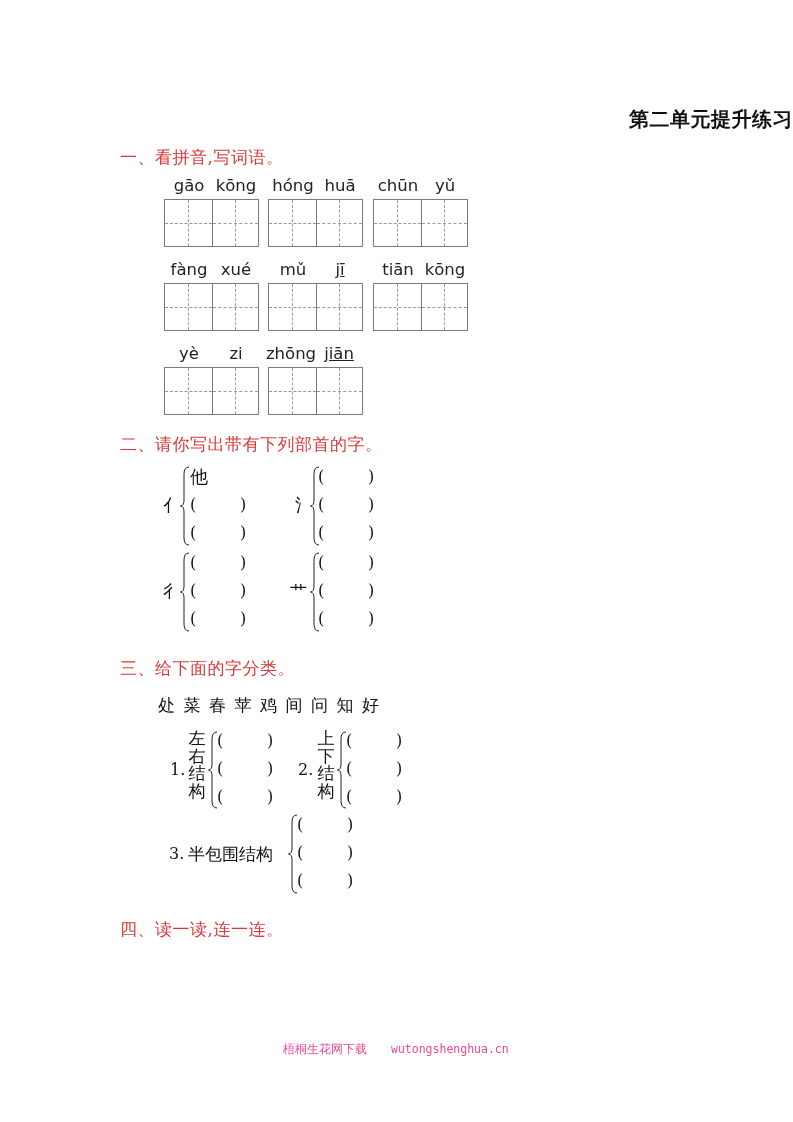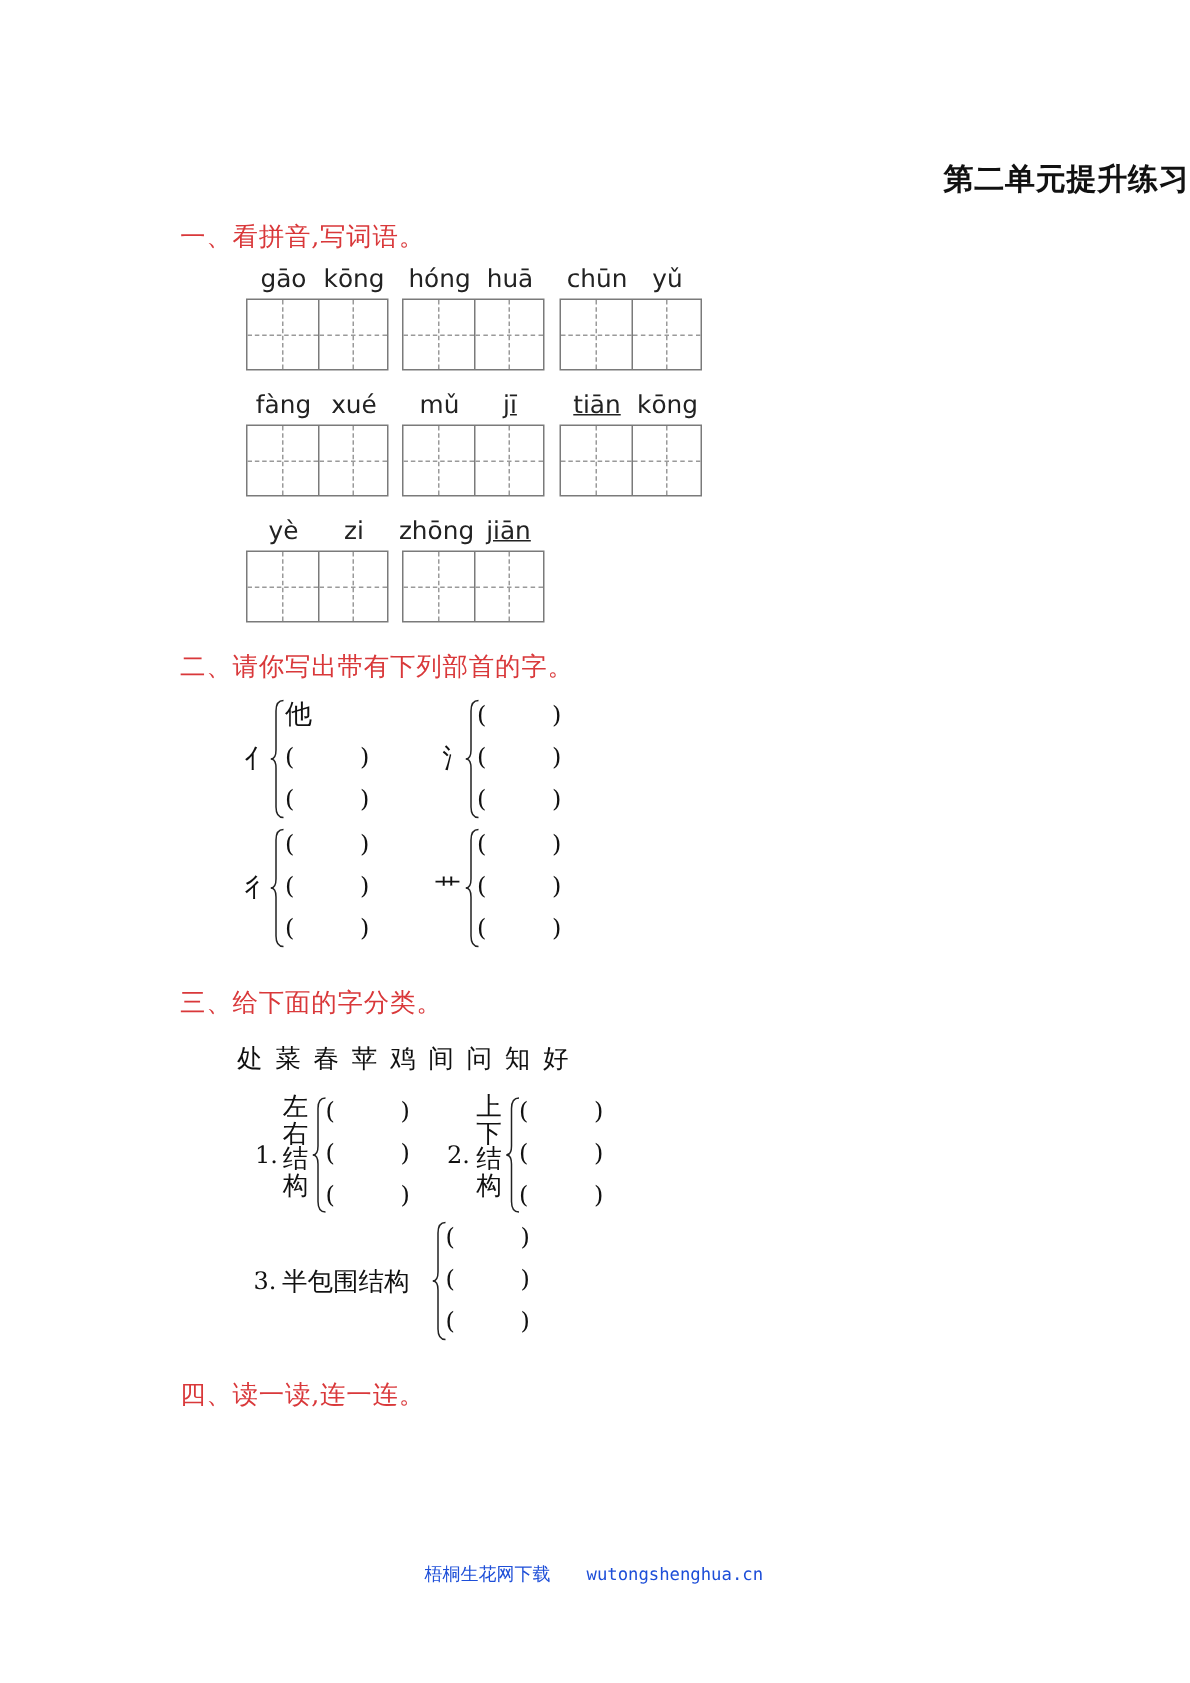--- a/index.html
+++ b/index.html
@@ -31,21 +31,21 @@
     .paren-l { position: absolute; left: 0; }
     .paren-r { position: absolute; }
     .filled { font-size: 18px; position: absolute; left: 0; }
 
     .chars-line { font-size: 17px; letter-spacing: 0; }
     .chars-line span { display: inline-block; width: 25.5px; text-align: left; }
 
     .vert-label { font-size: 17px; line-height: 17.5px; width: 20px; text-align: center; }
     .num-label { font-size: 16px; }
 
-    .footer { font-size: 12px; color: #1d4ed8; white-space: nowrap; }
+    .footer { font-size: 12px; color: #ec4899; white-space: nowrap; }
     .footer .url { font-family: "DejaVu Sans Mono", "Liberation Mono", monospace; font-size: 11.5px; margin-left: 24px; }
   </style>
 </head>
 <body>
 
 <div class="abs title">第二单元提升练习</div>
 
 <div class="abs section-heading" style="left:120px; top:146px;">一、看拼音,写词语。</div>
 
 <div class="abs pinyin" style="left:0; top:176px; width:793px; height:22px;padding-left:24px;">
@@ -67,21 +67,21 @@
 <div class="abs tz-group" style="left:373px; top:199px;">
     <div class="tz-cell"></div>
     <div class="tz-cell"></div>
   </div>
 
 <div class="abs pinyin" style="left:0; top:260px; width:781px; height:22px;">
   <span style="left:189px;">fàng</span>
   <span style="left:236px;">xué</span>
   <span style="left:293px;">mǔ</span>
   <span style="left:340px;text-decoration:underline;">jī</span>
-  <span style="left:398px;text-decoration:underline;">tiān</span>
+  <span style="left:398px;">tiān</span>
   <span style="left:445px;">kōng</span>
 </div>
 <div class="abs tz-group" style="left:164px; top:283px;">
     <div class="tz-cell"></div>
     <div class="tz-cell"></div>
   </div>
 <div class="abs tz-group" style="left:268px; top:283px;">
     <div class="tz-cell"></div>
     <div class="tz-cell"></div>
   </div>

